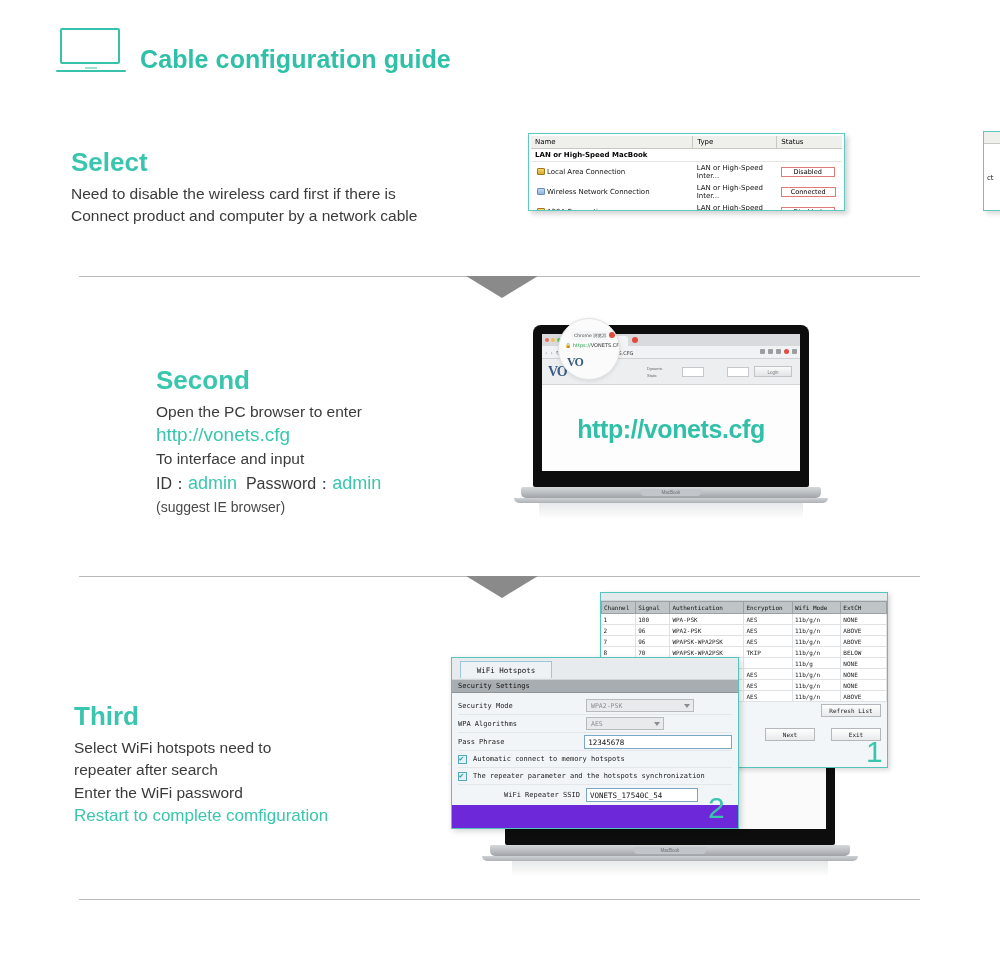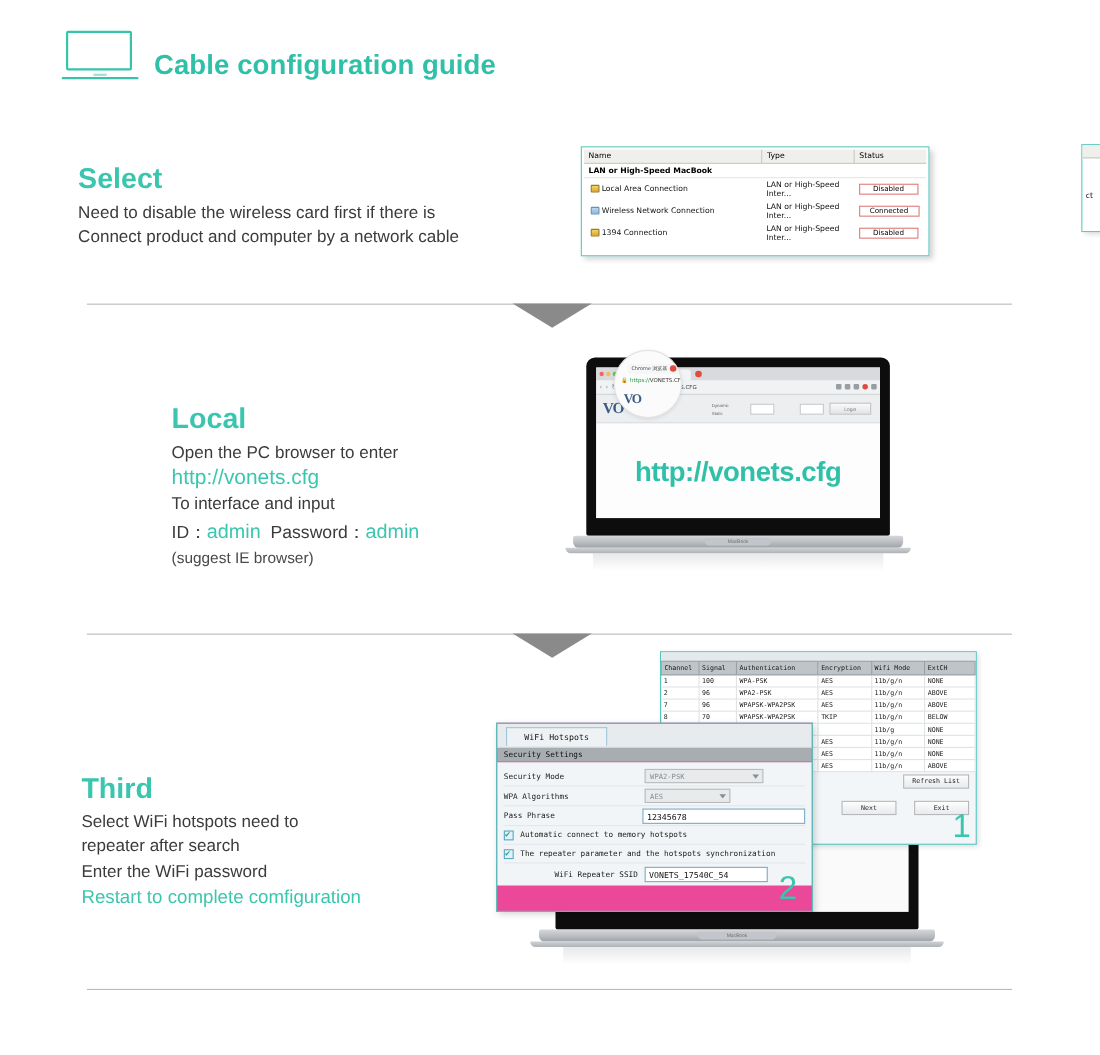--- a/index.html
+++ b/index.html
@@ -57,21 +57,21 @@
     border-top: 22px solid #8a8a8a;
   }
   #divider-1 { left: 79px; top: 276px; width: 841px; }
   #arrow-1 { left: 466px; top: 276px; }
   #divider-2 { left: 79px; top: 576px; width: 841px; }
   #arrow-2 { left: 466px; top: 576px; }
   #divider-3 { left: 79px; top: 899px; width: 841px; }
 
   
   .netpanel {
-    position: absolute; left: 528px; top: 133px; width: 317px; height: 100px;
+    position: absolute; left: 528px; top: 133px; width: 317px; height: 78px;
     border: 1.5px solid #5fc8c0; background: #ffffff;
     box-shadow: 3px 3px 5px rgba(0,0,0,0.18);
     font-family: "DejaVu Sans", sans-serif; font-size: 7px; color: #111;
     overflow: hidden;
   }
   .netpanel-inner { padding: 2px; height: 100%; }
   .net-table { width: 100%; border-collapse: collapse; }
   .net-table th {
     background: #efefeb; border-bottom: 1px solid #c9c9c4; border-right: 1px solid #c9c9c4;
     text-align: left; font-weight: normal; font-size: 7px; padding: 2px 4px; color: #000;
@@ -249,21 +249,21 @@
   .marker {
     position: absolute; font-size: 30px; color: #3ac6ae;
     font-family: "Liberation Sans", sans-serif; font-weight: normal; z-index: 20;
   }
   #marker-1 { left: 866px; top: 735px; }
   #marker-2 { left: 708px; top: 791px; }
 
   
   .sec-win {
     position: absolute; left: 451px; top: 657px; width: 288px; height: 172px;
-    background: #ec4899; border: 1.5px solid #55c4bd;
+    background: #6d28d9; border: 1.5px solid #55c4bd;
     box-shadow: 2px 2px 6px rgba(0,0,0,0.18);
     font-family: "DejaVu Sans Mono", monospace; font-size: 7px; color: #1a1a1a;
     overflow: hidden; z-index: 10;
   }
   .sec-tabrow { height: 22px; background: #e7ebee; position: relative; border-bottom: 1px solid #cfd5d9; }
   .sec-tab {
     position: absolute; left: 8px; top: 3px; width: 92px; height: 17px;
     background: #eef2f5; border: 1px solid #9dc6d8; border-bottom: none;
     font-size: 7.5px; line-height: 17px; text-align: center; color: #111;
   }
@@ -375,21 +375,21 @@
 
   <div class="netpanel2">
     <div class="hdr"></div>
     <div class="txt">ct</div>
   </div>
 
   <div class="divider" id="divider-1"></div>
   <div class="divider-arrow" id="arrow-1"></div>
 
   <div id="step-second">
-    <div class="step-heading">Local</div>
+    <div class="step-heading">Second</div>
     <div class="step-body">
       <div>Open the PC browser to enter</div>
       <div class="url">http://vonets.cfg</div>
       <div>To interface and input</div>
       <div class="cred">
         <span>ID：</span><span class="v">admin</span>&nbsp;&nbsp;<span>Password：</span><span class="v">admin</span>
       </div>
       <div class="small">(suggest IE browser)</div>
     </div>
   </div>

